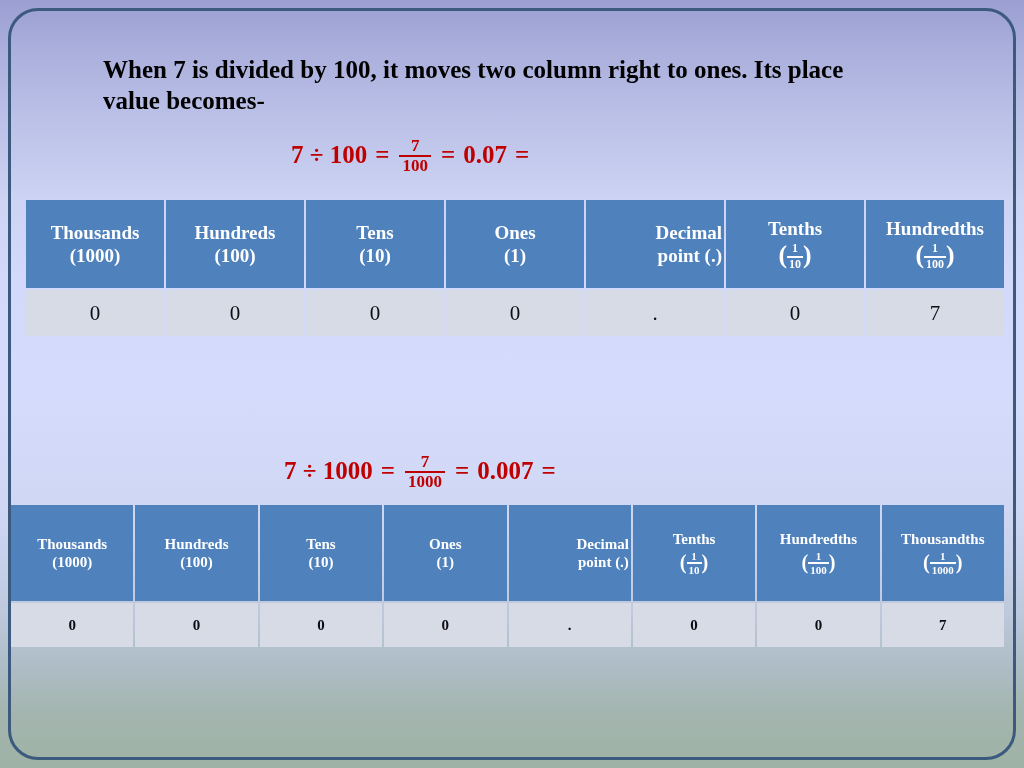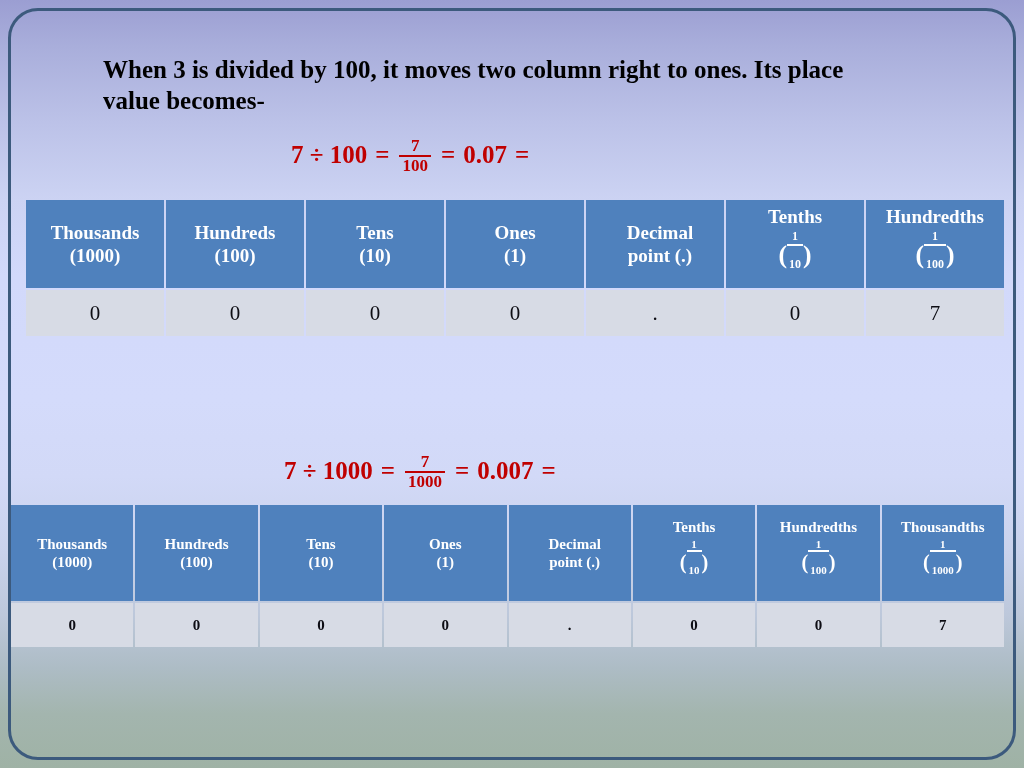--- a/index.html
+++ b/index.html
@@ -111,21 +111,21 @@
     padding: 4px 2px;
     margin-left: 44px;
   }
   .pv-table td {
     background: #d7dbe5;
     color: #0d0d14;
     text-align: center;
     vertical-align: middle;
   }
   .pv-table th.left-align {
-    text-align: center;
+    text-align: right;
     padding-left: 12px;
   }
 
   
   #table-1 {
     left: 24px;
     top: 198px;
     width: 982px;
   }
   #table-1 th { height: 80px; font-size: 19px; }
@@ -147,35 +147,35 @@
     align-items: center;
     justify-content: center;
     font-size: 11px;
     line-height: 1.1;
     vertical-align: middle;
     position: relative;
     top: 1px;
   }
   #table-1 .hfrac { font-size: 12px; }
   .hfrac .num { padding: 0 2px; }
-  .hfrac .den { padding: 12px 2px; border-top: 2px solid #ffffff; }
+  .hfrac .den { padding: 0 2px; border-top: 2px solid #ffffff; }
   .paren {
     font-size: 1.35em;
     line-height: 1;
     vertical-align: middle;
   }
   .head-line2 { display: block; margin-top: 1px; white-space: nowrap; }
 </style>
 </head>
 <body>
 
 <div id="slide">
   <div id="slide-border"></div>
 
-  <div class="statement statement-1">When 3 is divided by 100, it moves two column right to ones. Its place value becomes-</div>
+  <div class="statement statement-1">When 7 is divided by 100, it moves two column right to ones. Its place value becomes-</div>
 
   <div class="formula formula-1">
     <span class="part">7 ÷ 100</span>
     <span class="op">=</span>
     <span class="frac">
       <span class="num">7</span>
       <span class="den">100</span>
     </span>
     <span class="op">=</span>
     <span class="part">0.07</span>

